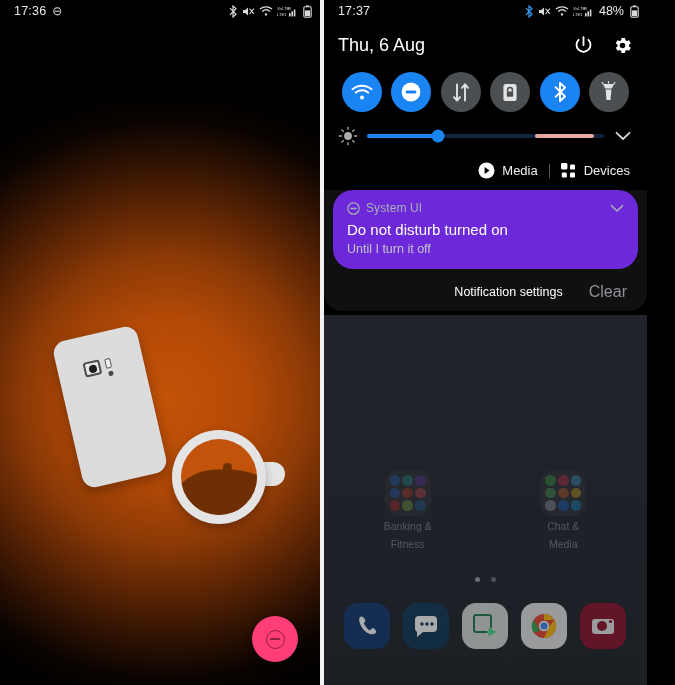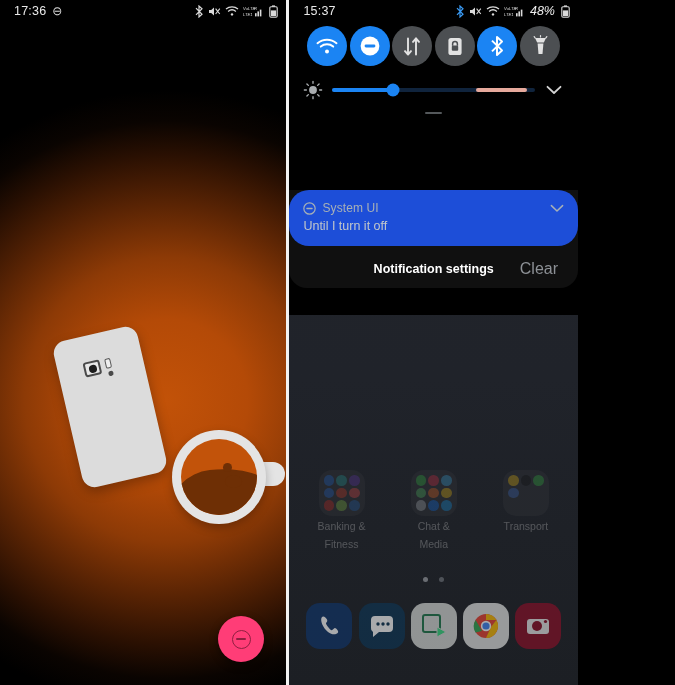--- a/index.html
+++ b/index.html
@@ -2,21 +2,21 @@
 <html><head>
 <meta charset="utf-8">
 <style>
   * { box-sizing: border-box; margin: 0; padding: 0; }
   html, body {
     width: 675px; height: 685px;
     background: #000;
     font-family: "Liberation Sans", sans-serif;
     overflow: hidden;
   }
-  .screens { display: flex; width: 578px; height: 685px; }
+  .screens { display: flex; width: 647px; height: 685px; }
 
   
   .panel-left {
     position: relative;
     width: 334px; height: 685px;
     background: #000;
     overflow: hidden;
   }
   .statusbar {
     position: relative;
@@ -25,21 +25,21 @@
     padding: 0 8px 0 14px;
     color: #e8e8e8;
     font-size: 12.5px;
   }
   .sb-time { letter-spacing: .2px; }
   .sb-dnd-glyph {
     margin-left: 6px; font-size: 12px; line-height: 1; color: #d8d8d8;
   }
   .sb-right {
     margin-left: auto;
-    display: flex; align-items: center; gap: 4px; font-style: italic;
+    display: flex; align-items: center; gap: 4px;
   }
   .sb-ico { display: block; }
   .sb-batt-pct { font-size: 12.5px; color: #eee; margin-right: 2px; }
 
   .appbar {
     height: 48px;
     display: flex; align-items: center;
     padding: 0 14px;
     color: #fff;
   }
@@ -358,36 +358,36 @@
 
   
   .shade {
     position: absolute;
     left: 0; right: 0; top: 190px;
     background: #101010;
     border-radius: 0 0 18px 18px;
     padding-bottom: 6px;
   }
   .notif-card {
-    margin: 0 0;
-    background: #1d4ed8;
+    margin: 0 9px;
+    background: #6d28d9;
     border-radius: 20px;
     padding: 11px 14px 13px 14px;
   }
   .notif-head { display: flex; align-items: center; color: #a7b0b6; font-size: 12px; gap: 6px; }
   .notif-app { letter-spacing: .1px; }
   .notif-expand { margin-left: auto; cursor: pointer; display: block; }
   .notif-title { color: #fff; font-size: 15px; margin-top: 6px; }
   .notif-body { color: #c2c7ca; font-size: 12.5px; margin-top: 4px; }
   .notif-actions {
     display: flex; align-items: center; justify-content: flex-end;
     gap: 26px;
     padding: 14px 20px 4px 0;
   }
-  .notif-action-primary { color: #fff; font-size: 12.5px; font-weight: bold; cursor: pointer; text-align: center; }
+  .notif-action-primary { color: #fff; font-size: 12.5px; font-weight: normal; cursor: pointer; text-align: center; }
   .notif-action-secondary { color: #8d9196; font-size: 16px; cursor: pointer; }
 </style>
 </head>
 <body>
 
 <div class="screens">
 
   <div class="panel-left">
 
     <div class="statusbar">
@@ -478,34 +478,20 @@
               <i style="background:#46b0e6"></i>
             <i style="background:#5cc46a"></i>
               <i style="background:#f0702a"></i>
               <i style="background:#f5c518"></i>
             <i style="background:#b8bcc0"></i>
               <i style="background:#1778f2"></i>
               <i style="background:#1da1f2"></i>
           </span>
           <span class="folder-label">Chat &amp; Media</span>
         </div>
-        <div class="folder">
-          <span class="folder-grid">
-            <i style="background:#f5c518"></i>
-              <i style="background:#1a1a1a"></i>
-              <i style="background:#3ec14c"></i>
-            <i style="background:#4a77c9"></i>
-              <i></i>
-              <i></i>
-            <i></i>
-              <i></i>
-              <i></i>
-          </span>
-          <span class="folder-label">Transport</span>
-        </div>
       </div>
 
       <div class="page-dots">
         <i class="on"></i>
         <i></i>
       </div>
 
       <div class="dock">
         <div class="dock-app" style="background:#10356b">
           <svg width="46" height="46" viewBox="0 0 46 46">
@@ -544,21 +530,21 @@
               <circle cx="30.5" cy="18.5" r="1.6" fill="#8c0f28"></circle>
             </svg>
         </div>
       </div>
 
     </div>
 
     <div class="qs">
 
       <div class="qs-statusbar">
-        <span class="sb-time">15:37</span>
+        <span class="sb-time">17:37</span>
         <span class="sb-right">
           <svg class="sb-ico" width="10" height="13" viewBox="0 0 10 13">
               <path d="M2 3.2 L8 9.3 L5 12 L5 1 L8 3.7 L2 9.8" stroke="#3a9bf5" stroke-width="1.2" fill="none"></path>
             </svg>
           <svg class="sb-ico" width="13" height="13" viewBox="0 0 13 13">
               <path d="M1 5h2.2L6 2.4v8.2L3.2 8H1z" fill="#dadada"></path>
               <path d="M7.6 3.6l4.2 5.4M11.8 3.6l-4.2 5.4" stroke="#dadada" stroke-width="1.1"></path>
             </svg>
           <svg class="sb-ico" width="14" height="12" viewBox="0 0 14 12">
               <path d="M1 4.1a9.3 9.3 0 0 1 12 0" stroke="#dadada" stroke-width="1.3" fill="none"></path>
@@ -575,20 +561,32 @@
             </svg>
           <span class="sb-batt-pct">48%</span>
           <svg class="sb-ico" width="9" height="13" viewBox="0 0 9 13">
               <rect x="3" y="0.4" width="3" height="1.4" fill="#dadada"></rect>
               <rect x="0.8" y="1.8" width="7.4" height="10.4" rx="1.2" fill="none" stroke="#dadada" stroke-width="1.1"></rect>
               <rect x="1.9" y="5.4" width="5.2" height="5.8" fill="#dadada"></rect>
             </svg>
         </span>
       </div>
 
+      <div class="qs-header">
+        <span class="qs-date">Thu, 6 Aug</span>
+        <span class="qs-header-icons">
+          <svg class="qs-hico" width="21" height="21" viewBox="0 0 21 21">
+              <path d="M10.5 2.2v8" stroke="#fff" stroke-width="1.8" stroke-linecap="round"></path>
+              <path d="M5.6 4.8a7 7 0 1 0 9.8 0" stroke="#fff" stroke-width="1.8" fill="none" stroke-linecap="round"></path>
+            </svg>
+          <svg class="qs-hico" width="21" height="21" viewBox="0 0 24 24">
+              <path fill="#fff" d="M19.4 13a7.8 7.8 0 0 0 0-2l2.1-1.6-2-3.5-2.5 1a7.6 7.6 0 0 0-1.7-1l-.4-2.6h-4l-.4 2.6c-.6.25-1.2.6-1.7 1l-2.5-1-2 3.5L6.4 11a7.8 7.8 0 0 0 0 2l-2.1 1.6 2 3.5 2.5-1c.5.4 1.1.75 1.7 1l.4 2.6h4l.4-2.6c.6-.25 1.2-.6 1.7-1l2.5 1 2-3.5zM12 15.2A3.2 3.2 0 1 1 12 8.8a3.2 3.2 0 0 1 0 6.4z"></path>
+            </svg>
+        </span>
+      </div>
 
       <div class="qs-toggles">
         <div class="toggle on">
           <svg width="22" height="19" viewBox="0 0 22 19">
               <path d="M1.5 6.2a14.5 14.5 0 0 1 19 0" stroke="#fff" stroke-width="2" fill="none" stroke-linecap="round"></path>
               <path d="M4.8 9.6a9.7 9.7 0 0 1 12.4 0" stroke="#fff" stroke-width="2" fill="none" stroke-linecap="round"></path>
               <circle cx="11" cy="14.5" r="2" fill="#fff"></circle>
             </svg>
         </div>
         <div class="toggle on">
@@ -636,36 +634,56 @@
           <div class="slider-accent"></div>
           <div class="slider-thumb"></div>
         </div>
         <span class="slider-chevron">
           <svg width="16" height="10" viewBox="0 0 16 10">
               <path d="M1.5 1.8 L8 8 L14.5 1.8" stroke="#d4d4d4" stroke-width="1.8" fill="none" stroke-linecap="round" stroke-linejoin="round"></path>
             </svg>
         </span>
       </div>
 
+      <div class="qs-media-row">
+        <span class="qs-chip">
+          <svg width="17" height="17" viewBox="0 0 17 17">
+              <circle cx="8.5" cy="8.5" r="8" fill="#fff"></circle>
+              <path d="M6.6 5.1l5 3.4-5 3.4z" fill="#000"></path>
+            </svg>
+          <span>Media</span>
+        </span>
+        <span class="qs-sep"></span>
+        <span class="qs-chip">
+          <svg width="16" height="16" viewBox="0 0 16 16">
+              <rect x="0" y="0" width="6.4" height="6.4" rx="1.4" fill="#fff"></rect>
+              <rect x="9" y="1.6" width="5" height="5" rx="1.2" fill="#fff"></rect>
+              <rect x="0.8" y="9.4" width="5" height="5" rx="1.2" fill="#fff"></rect>
+              <rect x="9" y="9.4" width="5" height="5" rx="1.2" fill="#fff"></rect>
+            </svg>
+          <span>Devices</span>
+        </span>
+      </div>
 
       <div class="qs-handle"></div>
     </div>
 
     <div class="shade">
       <div class="notif-card">
         <div class="notif-head">
           <svg width="13" height="13" viewBox="0 0 14 14">
               <circle cx="7" cy="7" r="6.1" fill="none" stroke="#a7b0b6" stroke-width="1.3"></circle>
               <rect x="3.5" y="6.3" width="7" height="1.4" rx="0.7" fill="#a7b0b6"></rect>
             </svg>
           <span class="notif-app">System UI</span>
           <svg class="notif-expand" width="14" height="9" viewBox="0 0 14 9">
               <path d="M1.4 1.6 L7 7 L12.6 1.6" stroke="#a7b0b6" stroke-width="1.5" fill="none" stroke-linecap="round" stroke-linejoin="round"></path>
             </svg>
         </div>
+        <div class="notif-title">Do not disturb turned on</div>
         <div class="notif-body">Until I turn it off</div>
       </div>
       <div class="notif-actions">
         <span class="notif-action-primary">Notification settings</span>
         <span class="notif-action-secondary">Clear</span>
       </div>
     </div>
 
   </div>
 </div>

